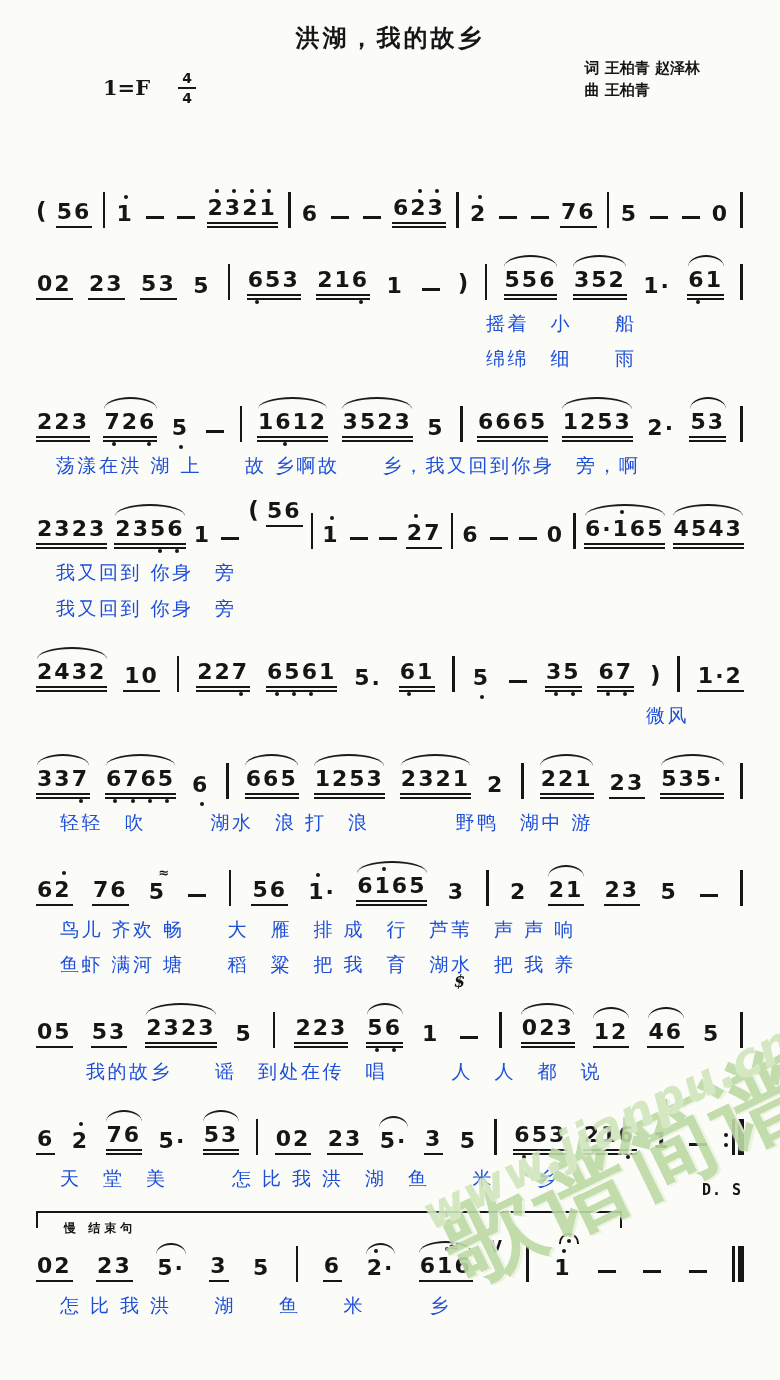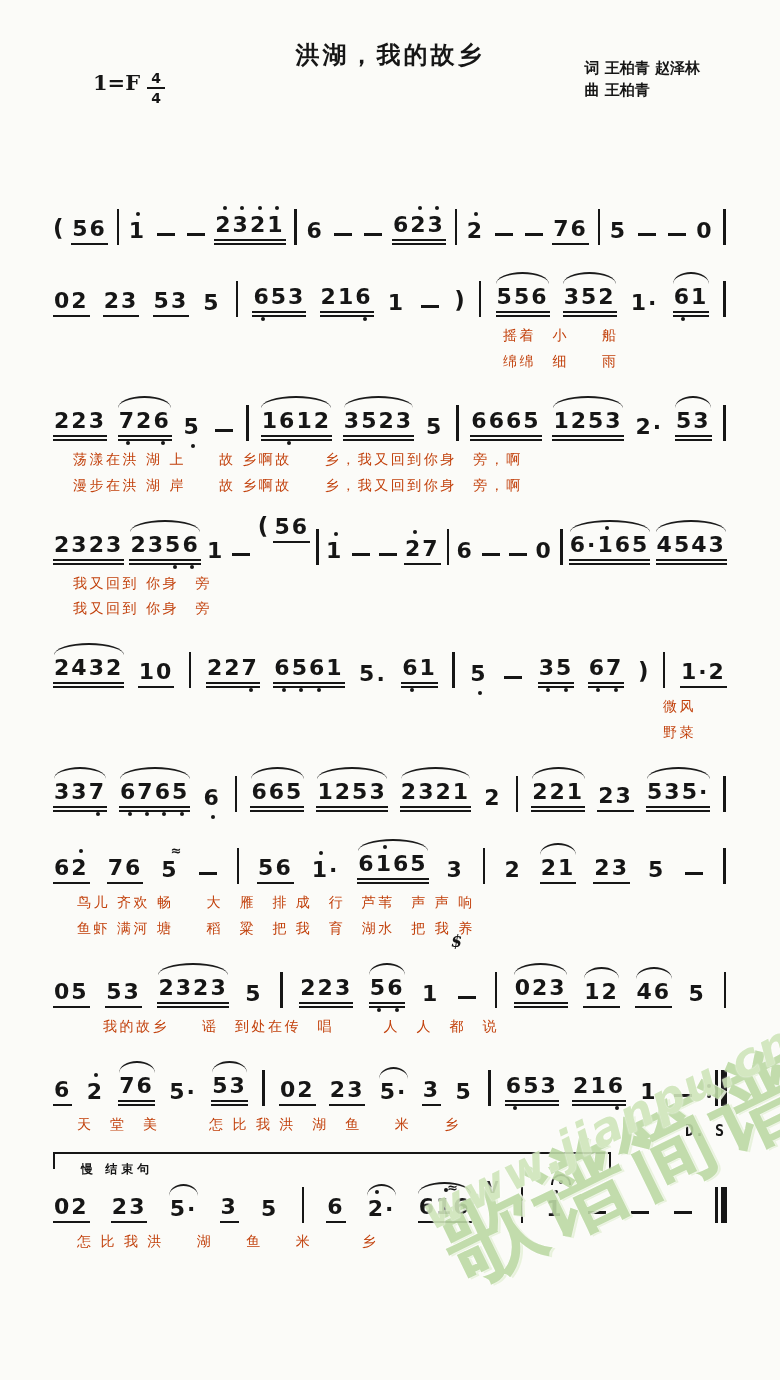--- a/index.html
+++ b/index.html
@@ -1,31 +1,31 @@
 <!DOCTYPE html>
 <html><head>
 <meta charset="utf-8">
 <style>
   html,body{margin:0;padding:0;}
   body{
     width:780px;height:1380px;position:relative;overflow:hidden;
     background:#fbfbf8;color:#161616;
     font-family:"DejaVu Sans", sans-serif;
   }
-  .page{position:relative;width:780px;height:1380px;padding:17px;box-sizing:border-box;}
+  .page{position:relative;width:780px;height:1380px;padding:0;box-sizing:border-box;}
   
   .title{
     text-align:center;font-size:24px;font-weight:700;letter-spacing:3px;
     padding-top:22px;font-family:"DejaVu Serif", serif;
   }
   .credits{
     position:absolute;top:58px;right:80px;text-align:left;
     font-size:15px;line-height:1.45;font-family:"DejaVu Serif", serif;font-weight:600;
   }
-  .keyrow{position:absolute;top:70px;left:93px;display:flex;align-items:flex-start;gap:7px;}
+  .keyrow{position:absolute;top:70px;left:103px;display:flex;align-items:center;gap:28px;}
   .keysig{font-size:21px;font-weight:700;font-family:"DejaVu Serif", serif;}
   .frac{display:inline-flex;flex-direction:column;align-items:center;line-height:1;font-weight:700;font-size:14px;}
   .frac .num{border-bottom:2px solid #161616;padding:1px 4px 2px;}
   .frac .den{padding-top:2px;}
   
   .score{position:relative;margin-top:108px;padding:0 34px;z-index:1;}
   .system{position:relative;}
   .music-row{
     display:flex;justify-content:space-between;align-items:flex-end;
     padding:24px 2px 6px;min-height:42px;
@@ -60,22 +60,22 @@
     position:absolute;top:-10px;font-size:16px;font-style:italic;font-weight:700;
     font-family:"DejaVu Serif", serif;
   }
   .breath{align-self:flex-start;font-weight:700;font-size:15px;margin:0 0 26px -6px;}
   .mordent{position:absolute;top:-15px;left:55%;font-size:13px;font-weight:700;letter-spacing:-1px;}
   .fermata{position:absolute;top:-24px;left:28%;width:16px;height:9px;
     border:2.5px solid #161616;border-bottom:none;border-radius:16px 16px 0 0;}
   .fermata i{position:absolute;left:50%;top:4px;transform:translateX(-50%);
     width:4px;height:4px;border-radius:50%;background:#161616;display:block;}
   .lyr{
-    font-size:14px;line-height:1.85;letter-spacing:2.5px;white-space:pre;
-    font-family:"DejaVu Serif", serif;color:#c2410c;
+    font-size:19px;line-height:1.85;letter-spacing:2.5px;white-space:pre;
+    font-family:"DejaVu Serif", serif;color:#1d4ed8;
   }
   .ds{
     position:absolute;right:4px;bottom:-2px;font-weight:700;font-size:15px;
     font-family:"DejaVu Sans Mono", monospace;letter-spacing:1px;
   }
   .bracket-wrap{position:relative;margin:14px 0 -14px 2px;}
   .bracket{
     width:82%;height:15px;
     border-top:2.5px solid #161616;border-left:2.5px solid #161616;border-right:2.5px solid #161616;
   }
@@ -182,21 +182,20 @@
           <span class="grp u2"><span class="arc"></span><span class="ch">3</span><span class="ch">5</span><span class="ch">2</span><span class="ch">3</span></span>
           <span class="grp"><span class="ch">5</span></span>
           <span class="bar"></span>
           <span class="grp u2"><span class="ch">6</span><span class="ch">6</span><span class="ch">6</span><span class="ch">5</span></span>
           <span class="grp u2"><span class="arc"></span><span class="ch">1</span><span class="ch">2</span><span class="ch">5</span><span class="ch">3</span></span>
           <span class="grp"><span class="ch">2</span><span class="ch">·</span></span>
           <span class="grp u2"><span class="arc"></span><span class="ch">5</span><span class="ch">3</span></span>
           <span class="bar"></span>
         </div>
         <div class="lyr" style="padding-left: 22px;">荡漾在洪 湖 上　　故 乡啊故　　乡，我又回到你身　旁，啊</div>
-        <div class="lyr" style="padding-left: 22px;">漫步在洪 湖 岸　　故 乡啊故　　乡，我又回到你身　旁，啊</div>
       </div>
       <div class="system">
         <div class="music-row">
           <span class="grp u2"><span class="ch">2</span><span class="ch">3</span><span class="ch">2</span><span class="ch">3</span></span>
           <span class="grp u2"><span class="arc"></span><span class="ch">2</span><span class="ch">3</span><span class="ch">5<i class="db"></i></span><span class="ch">6<i class="db"></i></span></span>
           <span class="grp"><span class="ch">1</span></span>
           <span class="dash"></span>
           <span class="paren raised">(</span>
           <span class="grp u1 raised"><span class="ch">5</span><span class="ch">6</span></span>
           <span class="bar"></span>
@@ -228,38 +227,38 @@
           <span class="bar"></span>
           <span class="grp"><span class="ch">5<i class="db"></i></span></span>
           <span class="dash"></span>
           <span class="grp u2"><span class="ch">3<i class="db"></i></span><span class="ch">5<i class="db"></i></span></span>
           <span class="grp u2"><span class="ch">6<i class="db"></i></span><span class="ch">7<i class="db"></i></span></span>
           <span class="paren">)</span>
           <span class="bar"></span>
           <span class="grp u1"><span class="ch">1</span><span class="ch">·</span><span class="ch">2</span></span>
         </div>
         <div class="lyr" style="padding-left: 612px;">微风</div>
-        <div class="lyr" style="padding-left: 612px;">野菜</div>
       </div>
       <div class="system">
         <div class="music-row">
           <span class="grp u2"><span class="arc"></span><span class="ch">3</span><span class="ch">3</span><span class="ch">7<i class="db"></i></span></span>
           <span class="grp u2"><span class="arc"></span><span class="ch">6<i class="db"></i></span><span class="ch">7<i class="db"></i></span><span class="ch">6<i class="db"></i></span><span class="ch">5<i class="db"></i></span></span>
           <span class="grp"><span class="ch">6<i class="db"></i></span></span>
           <span class="bar"></span>
           <span class="grp u2"><span class="arc"></span><span class="ch">6</span><span class="ch">6</span><span class="ch">5</span></span>
           <span class="grp u2"><span class="arc"></span><span class="ch">1</span><span class="ch">2</span><span class="ch">5</span><span class="ch">3</span></span>
           <span class="grp u2"><span class="arc"></span><span class="ch">2</span><span class="ch">3</span><span class="ch">2</span><span class="ch">1</span></span>
           <span class="grp"><span class="ch">2</span></span>
           <span class="bar"></span>
           <span class="grp u2"><span class="arc"></span><span class="ch">2</span><span class="ch">2</span><span class="ch">1</span></span>
           <span class="grp u1"><span class="ch">2</span><span class="ch">3</span></span>
           <span class="grp u2"><span class="arc"></span><span class="ch">5</span><span class="ch">3</span><span class="ch">5</span><span class="ch">·</span></span>
           <span class="bar"></span>
         </div>
+        <div class="lyr" style="padding-left: 26px;">轻轻　吹　　　湖水　浪 打　浪　　　　野鸭　湖中 游</div>
       </div>
       <div class="system">
         <div class="music-row">
           <span class="grp u1"><span class="ch">6</span><span class="ch">2<i class="da"></i></span></span>
           <span class="grp u1"><span class="ch">7</span><span class="ch">6</span></span>
           <span class="grp"><span class="mordent">≈</span><span class="ch">5</span></span>
           <span class="dash"></span>
           <span class="bar"></span>
           <span class="grp u1"><span class="ch">5</span><span class="ch">6</span></span>
           <span class="grp"><span class="ch">1<i class="da"></i></span><span class="ch">·</span></span>

